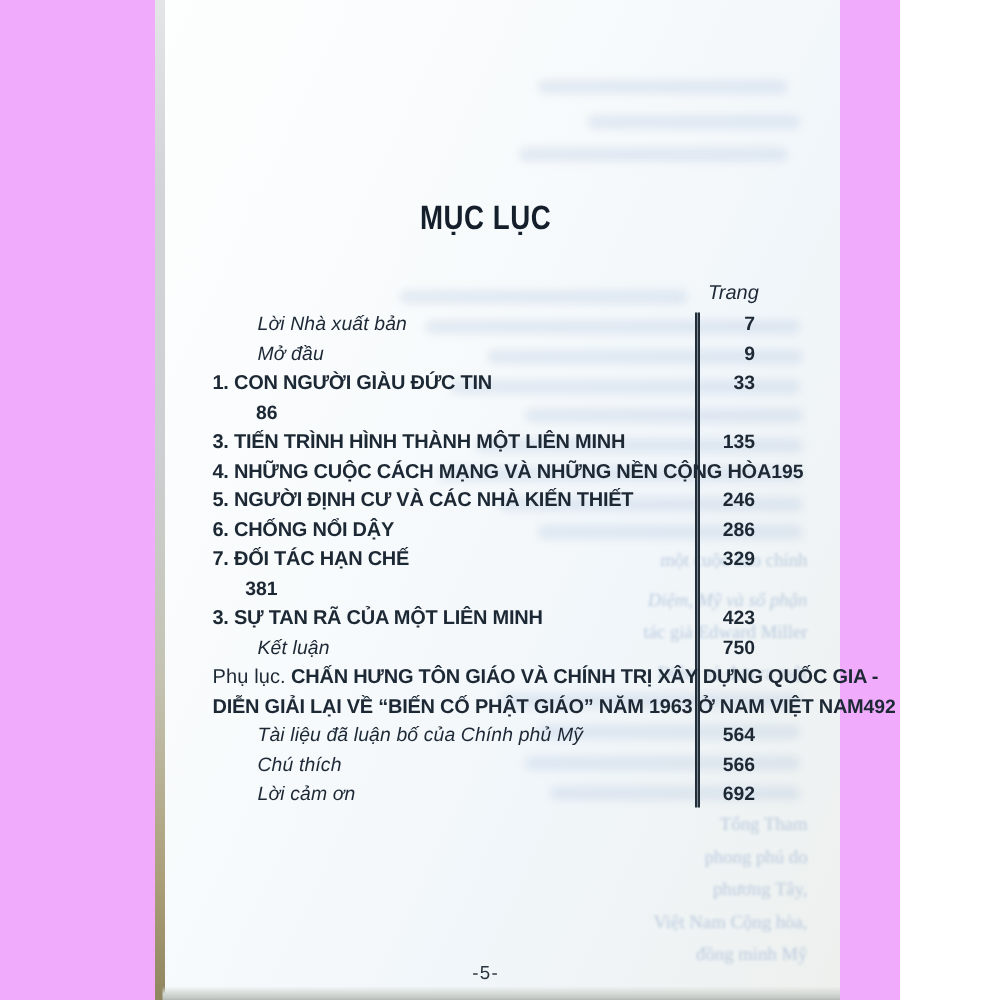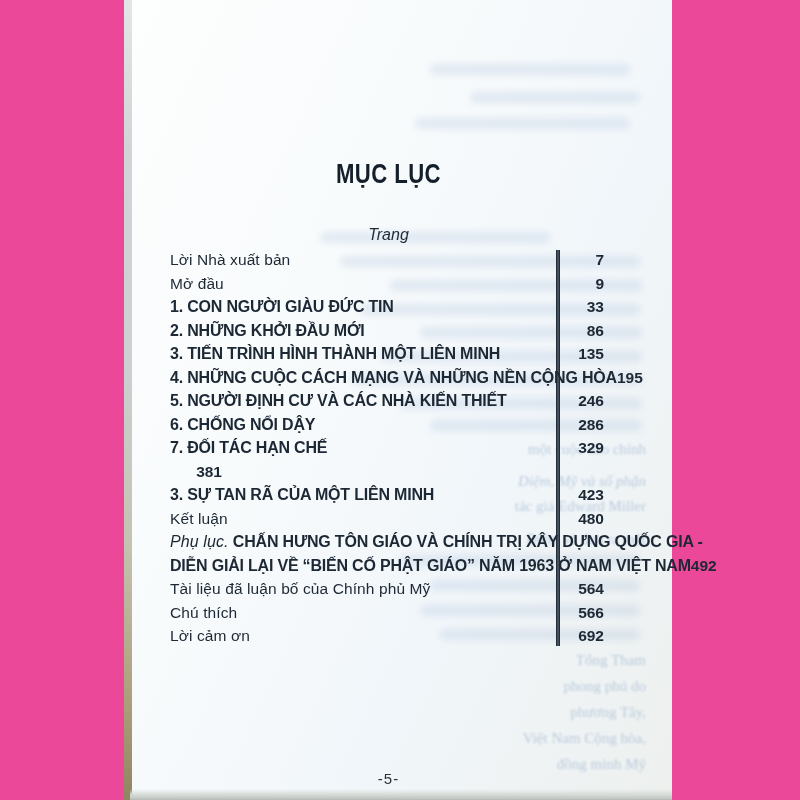--- a/index.html
+++ b/index.html
@@ -1,17 +1,17 @@
 <!DOCTYPE html>
 <html lang="vi"><head>
 <meta charset="utf-8">
 <style>
   html,body{margin:0;padding:0;background:#ffffff;}
   .canvas{
-    position:relative;width:800px;height:800px;background:#ec4899;
+    position:relative;width:720px;height:800px;background:#f0abfc;
     overflow:hidden;font-family:"Liberation Sans",sans-serif;
   }
   
   .page{
     position:absolute;left:130px;top:0;width:542px;height:800px;
     background:linear-gradient(115deg,#fdfefe 0%,#f8fbfc 35%,#f1f6fa 65%,#eef2f2 88%,#edf0ed 100%);
   }
   .page-edge-left{
     position:absolute;left:124px;top:0;width:8px;height:800px;
     background:linear-gradient(180deg,#e3e5e7 0%,#d2d5d7 18%,#ccd0d2 45%,#c4c3b2 68%,#ab9f79 88%,#8f855f 100%);
@@ -21,28 +21,28 @@
     background:linear-gradient(180deg,rgba(205,211,207,0) 0%,#d4d9d5 55%,#c2c8c4 85%,#b2b8b4 100%);
   }
   
   .title{
     position:absolute;left:170px;top:159px;width:437px;height:30px;
     text-align:center;font-size:27px;font-weight:700;color:#141f2b;
     transform:scaleX(.82);letter-spacing:.5px;line-height:30px;
   }
   .col-header{
     position:absolute;left:170px;top:225px;width:437px;
-    text-align:center;font-style:italic;font-size:16px;color:#1e2936;line-height:20px;
+    text-align:right;font-style:italic;font-size:16px;color:#1e2936;line-height:20px;
   }
   .toc{position:absolute;left:170px;top:248px;width:437px;}
   .toc-row{display:flex;align-items:baseline;height:23.5px;line-height:23.5px;white-space:nowrap;}
   .toc-label{flex:1;color:#1d2835;overflow:visible;}
   .toc-label.caps{font-size:16px;font-weight:700;letter-spacing:-.2px;}
-  .toc-label.italic{font-size:15.5px;font-weight:400;letter-spacing:.1px;}
-  .toc-prefix{font-style:italic;font-weight:400;letter-spacing:.1px;}
+  .toc-label.italic{font-size:15.5px;font-style:italic;font-weight:400;letter-spacing:.1px;margin-left:36px;}
+  .toc-prefix{font-weight:400;letter-spacing:.1px;}
   .toc-page{width:52px;text-align:right;font-size:15.5px;font-weight:700;color:#1d2835;padding-right:3px;}
   .folio{
     position:absolute;left:170px;top:770px;width:437px;text-align:center;
     font-size:15px;color:#2a333d;letter-spacing:1px;
   }
   
   .rule{
     position:absolute;left:556px;top:250px;width:4px;height:396px;
     background:linear-gradient(90deg,#222d38 30%,#7d8a98 50%,#222d38 70%);
   }
@@ -112,21 +112,20 @@
       <span class="toc-label italic">Mở đầu</span>
       <span class="toc-page">9</span>
     </div>
 
     <div class="toc-row">
       <span class="toc-label caps">1. CON NGƯỜI GIÀU ĐỨC TIN</span>
       <span class="toc-page">33</span>
     </div>
 
     <div class="toc-row">
-      <span class="toc-label caps">2. NHỮNG KHỞI ĐẦU MỚI</span>
       <span class="toc-page">86</span>
     </div>
 
     <div class="toc-row">
       <span class="toc-label caps">3. TIẾN TRÌNH HÌNH THÀNH MỘT LIÊN MINH</span>
       <span class="toc-page">135</span>
     </div>
 
     <div class="toc-row">
       <span class="toc-label caps">4. NHỮNG CUỘC CÁCH MẠNG VÀ NHỮNG NỀN CỘNG HÒA</span>
@@ -152,21 +151,21 @@
       <span class="toc-page">381</span>
     </div>
 
     <div class="toc-row">
       <span class="toc-label caps">3. SỰ TAN RÃ CỦA MỘT LIÊN MINH</span>
       <span class="toc-page">423</span>
     </div>
 
     <div class="toc-row">
       <span class="toc-label italic">Kết luận</span>
-      <span class="toc-page">480</span>
+      <span class="toc-page">750</span>
     </div>
 
     <div class="toc-row">
       <span class="toc-label caps"><span class="toc-prefix">Phụ lục.</span> CHẤN HƯNG TÔN GIÁO VÀ CHÍNH TRỊ XÂY DỰNG QUỐC GIA -</span>
       <span class="toc-page"></span>
     </div>
 
     <div class="toc-row">
       <span class="toc-label caps">DIỄN GIẢI LẠI VỀ “BIẾN CỐ PHẬT GIÁO” NĂM 1963 Ở NAM VIỆT NAM</span>
       <span class="toc-page">492</span>

